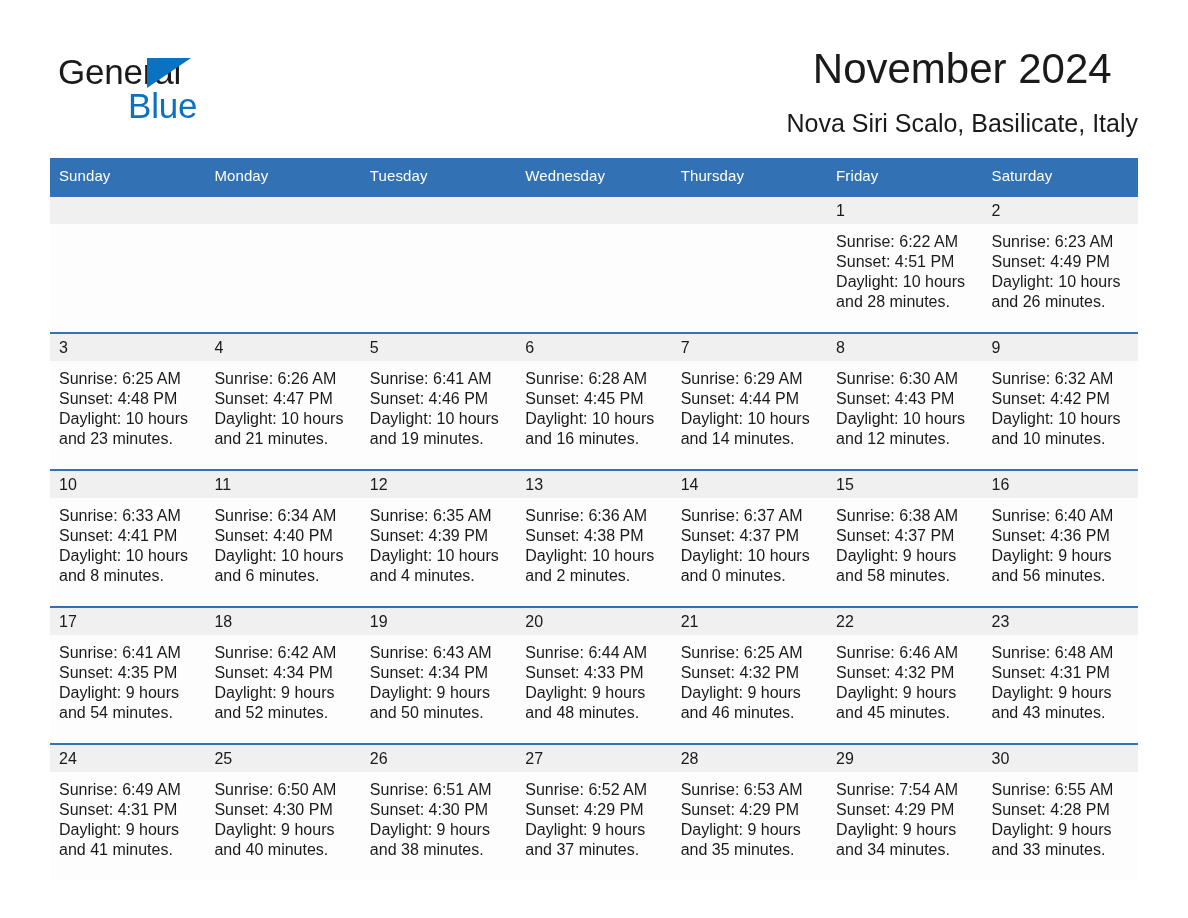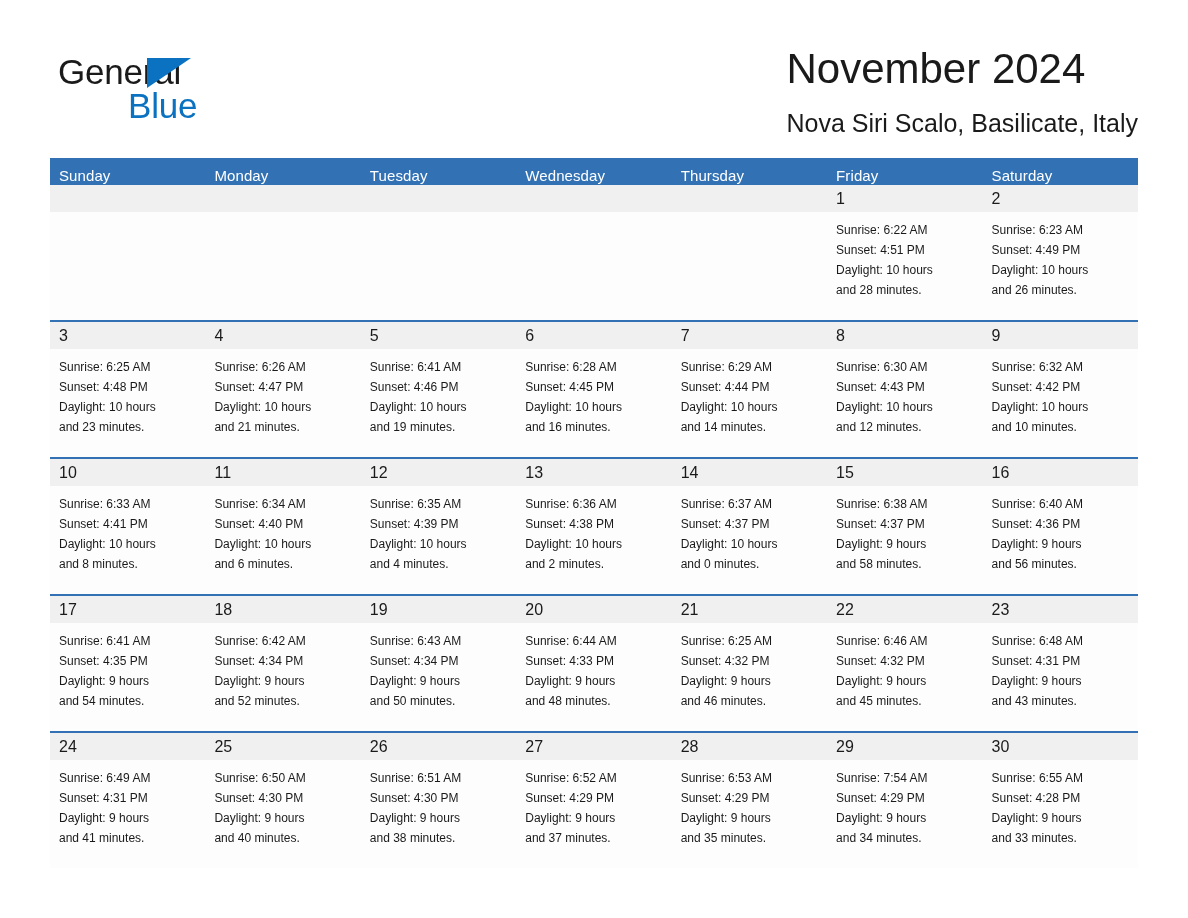--- a/index.html
+++ b/index.html
@@ -67,21 +67,21 @@
     font-size: 35px;
     line-height: 40px;
     color: #0a72c0;
     letter-spacing: -0.2px;
   }
 
   .title-block {
     position: absolute;
     right: 50px;
     top: 44px;
-    text-align: left;
+    text-align: center;
   }
   .month-title {
     font-size: 42px;
     line-height: 50px;
     color: #1a1a1a;
     font-weight: normal;
     letter-spacing: 0px;
     white-space: nowrap;
   }
   .location {
@@ -106,21 +106,21 @@
     width: 1088px;
   }
   table.cal col { width: 155.43px; }
 
   thead th {
     background: #3272b4;
     color: #ffffff;
     font-size: 15px;
     font-weight: normal;
     text-align: left;
-    padding: 7px 0 0 9px;
+    padding: 7px 0 12px 9px;
     height: 20px;
     vertical-align: middle;
     letter-spacing: 0.1px;
   }
 
   tbody tr.week-row > td {
     vertical-align: top;
     padding: 0;
     height: 135px;
     border-top: 2px solid #3272b4;
@@ -148,21 +148,21 @@
     line-height: 27px;
     color: #1a1a1a;
     padding-left: 9px;
     display: block;
   }
   .cell.empty .daynum-band {
     background: #f0f0f0;
   }
   .info {
     padding: 8px 8px 0 9px;
-    font-size: 12px;
+    font-size: 16px;
     line-height: 20px;
     color: #1a1a1a;
   }
   .info div { white-space: nowrap; }
 </style>
 </head>
 <body>
 
 <div class="page">
 

